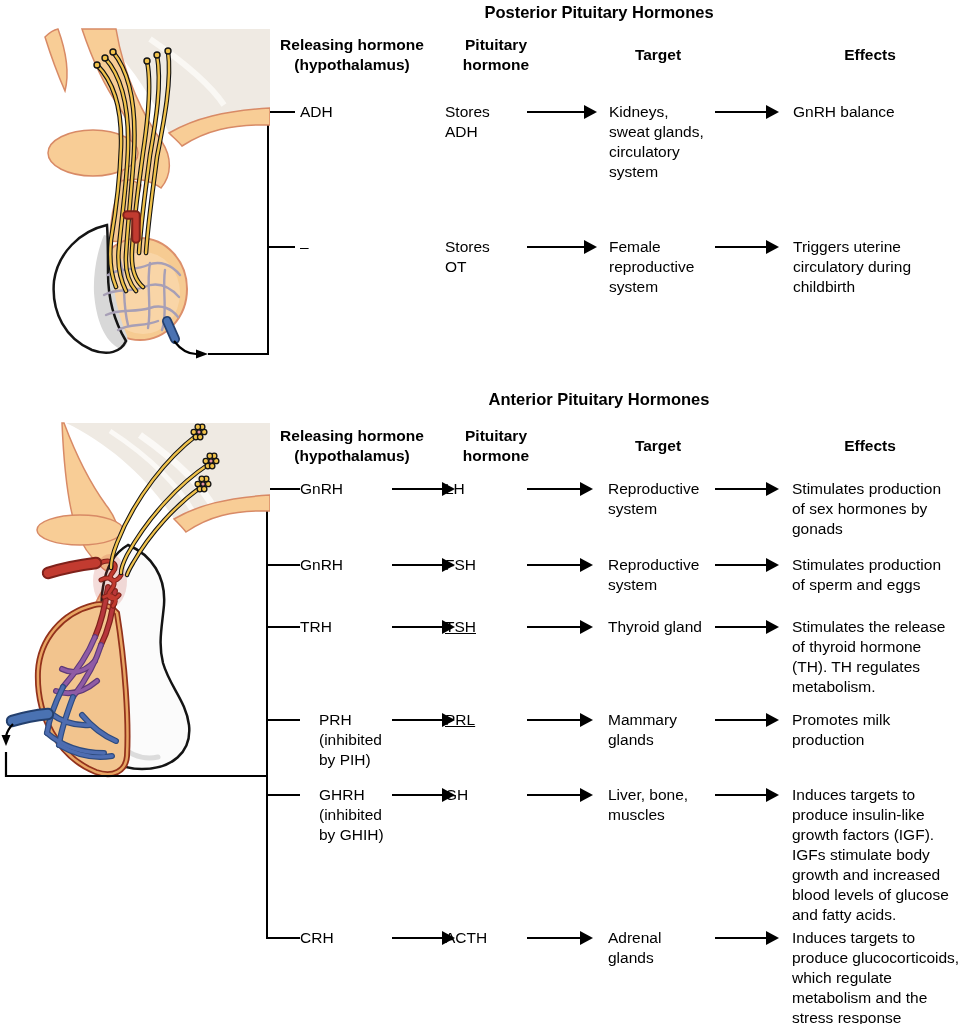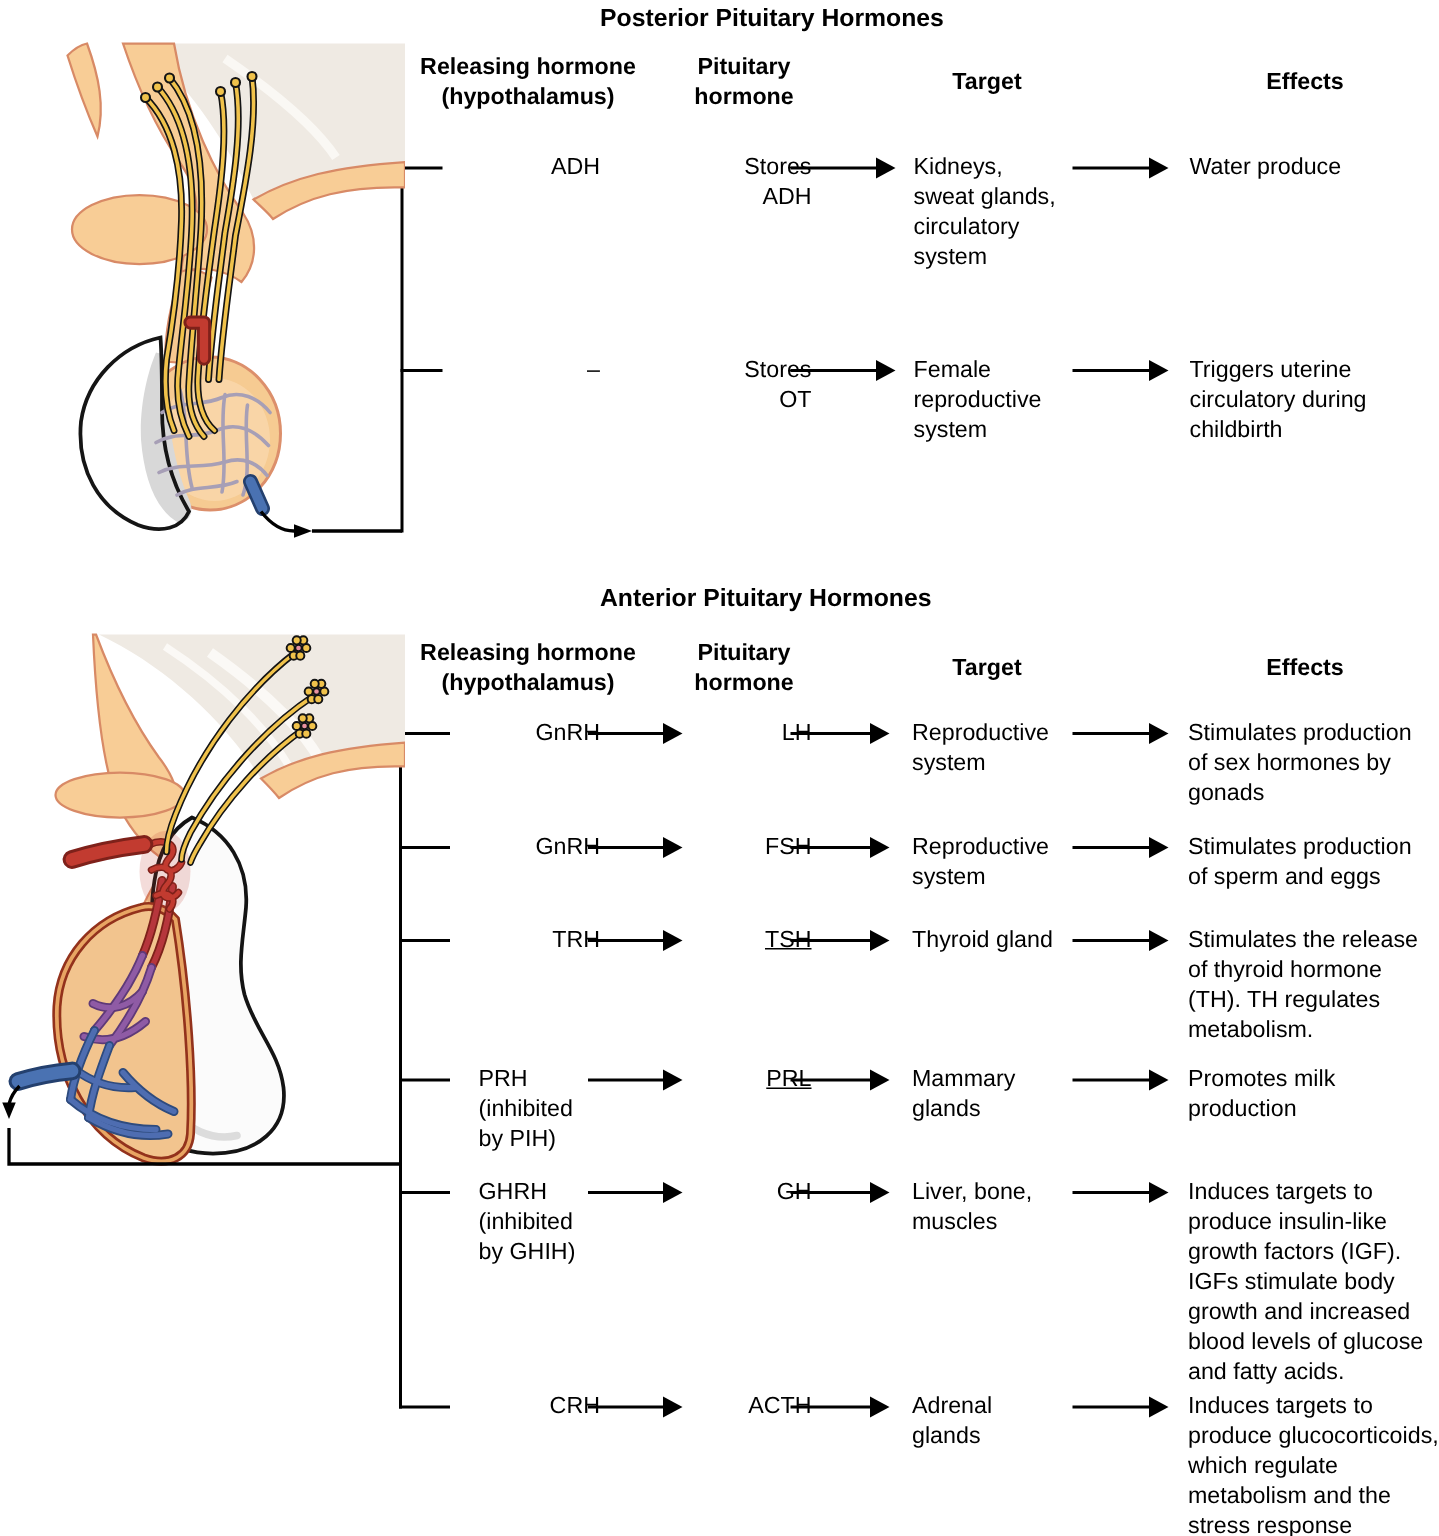--- a/index.html
+++ b/index.html
@@ -1,20 +1,20 @@
 <!DOCTYPE html>
 <html><head>
 <meta charset="utf-8">
 <style>
   html,body{margin:0;padding:0;background:#fff;}
   .canvas{position:relative;width:959px;height:1024px;background:#fff;overflow:hidden;
           font-family:"Liberation Sans","DejaVu Sans",sans-serif;color:#000;}
   .cell{position:absolute;white-space:pre;font-size:15.5px;line-height:20px;}
-  .center{text-align:right;}
-  .title{position:absolute;left:400px;width:430px;font-weight:bold;font-size:16.5px;line-height:20px;white-space:pre;}
+  .center{text-align:left;}
+  .title{position:absolute;left:384px;width:430px;text-align:center;font-weight:bold;font-size:16.5px;line-height:20px;white-space:pre;}
   .colhead{position:absolute;text-align:center;font-weight:bold;font-size:15.5px;line-height:20px;white-space:pre;}
   .tick{position:absolute;height:2.2px;background:#000;}
   .vline{position:absolute;width:2.2px;background:#000;}
   .arrow{position:absolute;height:14px;}
   .arrow .shaft{position:absolute;left:0;right:11px;top:6px;height:2.2px;background:#000;}
   .arrow .head{position:absolute;right:0;top:0;width:0;height:0;
                border-top:7px solid transparent;border-bottom:7px solid transparent;border-left:13px solid #000;}
   svg{position:absolute;}
 </style>
 </head>
@@ -43,21 +43,21 @@
       <div class="head"></div>
     </div>
   <div class="cell" style="left:609px;top:102px;">Kidneys,
 sweat glands,
 circulatory
 system</div>
   <div class="arrow" style="left:715px;top:105px;width:64px;">
       <div class="shaft"></div>
       <div class="head"></div>
     </div>
-  <div class="cell" style="left:793px;top:102px;">Water produce</div>
+  <div class="cell" style="left:793px;top:102px;">GnRH balance</div>
 
   <div class="cell center" style="left:300px;top:237px;width:100px;">–</div>
   <div class="cell center" style="left:445px;top:237px;width:96px;">Stores
 OT</div>
   <div class="arrow" style="left:527px;top:240px;width:70px;">
       <div class="shaft"></div>
       <div class="head"></div>
     </div>
   <div class="cell" style="left:609px;top:237px;">Female
 reproductive

